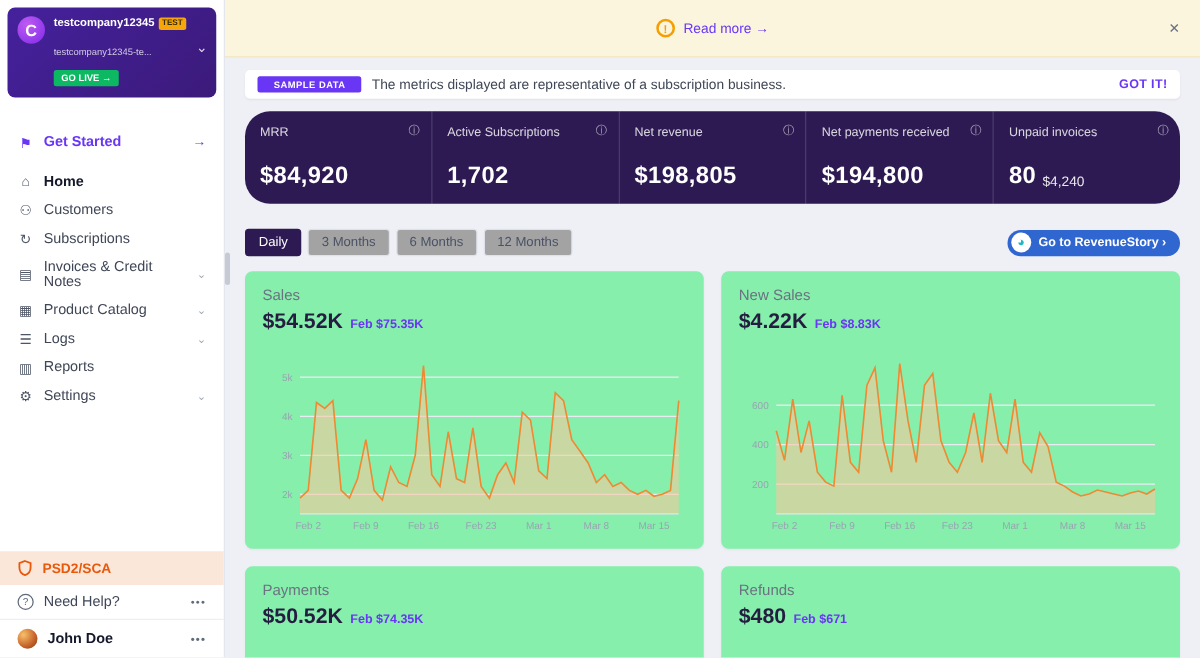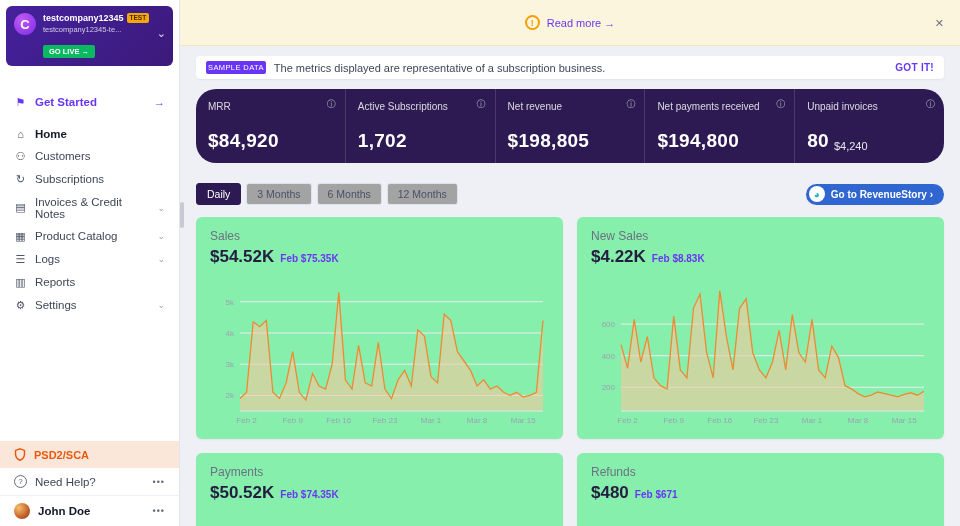--- a/index.html
+++ b/index.html
@@ -17,21 +17,21 @@
     display:flex;flex-direction:column;position:relative;z-index:3}
   .org-card{margin:6px;background:linear-gradient(135deg,#45219c,var(--deep-purple,#3b1a7a));
     border-radius:6px;padding:7px 18px 7px 8px;display:flex;gap:7px;color:#fff;position:relative;cursor:pointer}
   .logo{width:22px;height:22px;min-width:22px;border-radius:50%;
     background:radial-gradient(circle at 35% 30%,#c05bf2,#7d2ae8);
     display:flex;align-items:center;justify-content:center;font-weight:bold;font-size:13px}
   .org-meta{line-height:1.25;min-width:0}
   .org-name{font-size:9px;font-weight:bold;white-space:nowrap}
   .test-badge{display:inline-block;background:var(--badge-yellow,#f6a609);color:#3b2c00;
     font-size:6.5px;font-weight:bold;padding:1px 3px;border-radius:2px;margin-left:3px;vertical-align:1px}
-  .org-sub{font-size:7.5px;color:rgba(255,255,255,.75);margin:1px 0 4px;white-space:nowrap;overflow:hidden}
+  .org-sub{font-size:7.5px;color:rgba(255,255,255,.75);margin:13px 0 4px;white-space:nowrap;overflow:hidden}
   .go-live{display:inline-block;background:var(--green,#0cb862);color:#fff;font-size:7.5px;
     font-weight:bold;padding:2px 6px;border-radius:2px;cursor:pointer}
   .org-chevron{position:absolute;right:7px;top:45%;transform:translateY(-50%);
     color:rgba(255,255,255,.85);font-size:11px}
 
   .nav{padding-top:18px}
   .get-started{display:flex;align-items:center;gap:8px;padding:6px 14px;
     color:var(--brand-purple,#6936f5);font-weight:bold;font-size:11.5px;cursor:pointer}
   .get-started .glyph{width:13px;text-align:center;font-size:11px}
   .gs-arrow{margin-left:auto;font-size:11px}
@@ -64,22 +64,22 @@
   .banner-link{font-size:11px;color:var(--brand-purple,#6936f5);cursor:pointer}
   .banner-close{position:absolute;right:16px;top:50%;transform:translateY(-50%);
     color:#6b7280;font-size:11px;cursor:pointer}
 
   .scroll-thumb{position:absolute;left:0;top:202px;width:4px;height:26px;background:#c7cad4;
     border-radius:2px;z-index:5;cursor:grab}
 
   .content{flex:1;padding:10px 16px 0;overflow:hidden}
   .sample-bar{background:#fff;border-radius:4px;padding:5px 10px;display:flex;align-items:center;
     gap:8px;box-shadow:0 1px 2px rgba(20,20,40,.06)}
-  .sample-badge{background:var(--brand-purple,#6936f5);color:#fff;font-size:7.5px;font-weight:normal;
-    padding:2px 2px;border-radius:2px;letter-spacing:.4px}
+  .sample-badge{background:var(--brand-purple,#6936f5);color:#fff;font-size:7.5px;font-weight:bold;
+    padding:2px 13px;border-radius:2px;letter-spacing:.4px}
   .sample-text{font-size:11px;color:#3f4756}
   .gotit{margin-left:auto;color:var(--brand-purple,#6936f5);font-weight:bold;font-size:10px;
     letter-spacing:.3px;cursor:pointer}
 
   .metrics{margin-top:10px;background:var(--metrics-bg,#2d1a52);border-radius:20px;display:flex;color:#fff}
   .metric{flex:1;padding:11px 12px 13px;position:relative;min-height:74px}
   .metric + .metric{border-left:1px solid rgba(255,255,255,.14)}
   .metric-label{font-size:10px;color:rgba(255,255,255,.82);line-height:1.3;padding-right:16px}
   .metric-info{position:absolute;top:9px;right:9px;font-size:9px;color:rgba(255,255,255,.6);cursor:pointer}
   .metric-value-row{position:absolute;left:12px;bottom:11px;display:flex;align-items:flex-end;gap:5px}

